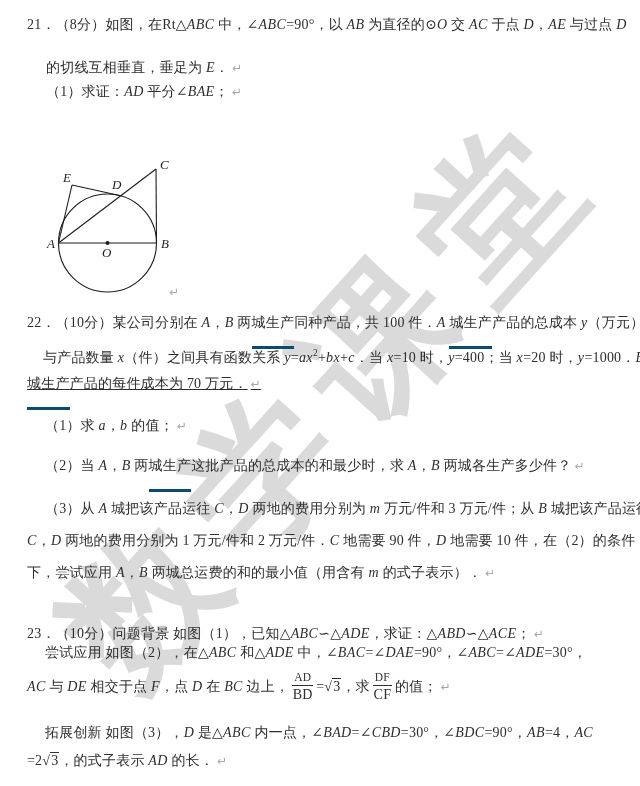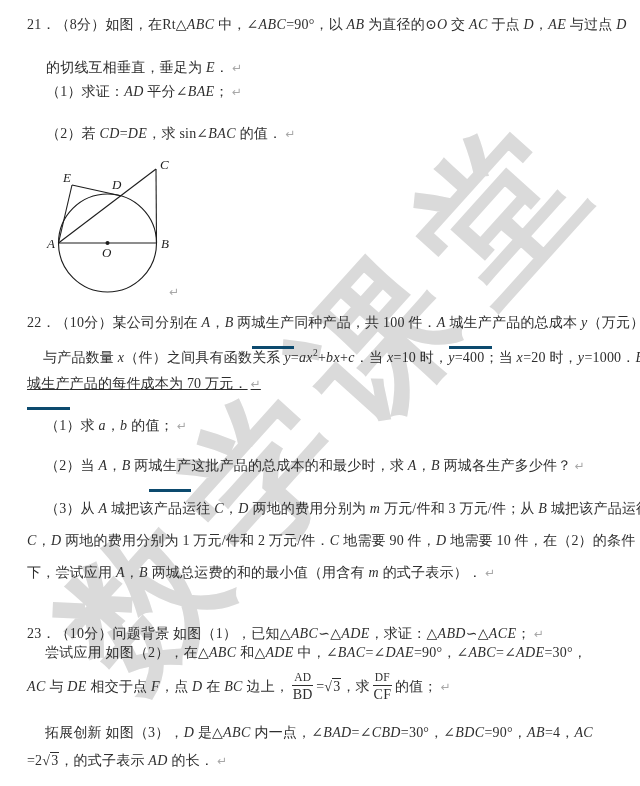--- a/index.html
+++ b/index.html
@@ -56,21 +56,20 @@
       <text x="131" y="92">B</text>
       <text x="130" y="13">C</text>
       <text x="82" y="33">D</text>
       <text x="33" y="26">E</text>
       <text x="72" y="101">O</text>
     </svg>
   <div class="text-layer" id="text-layer">
       <div class="line" style="left: 27px; top: 15px;"><span class="plain">21．（8分）如图，在Rt△</span><span class="it">ABC</span><span class="plain"> 中，∠</span><span class="it">ABC</span><span class="plain">=90°，以 </span><span class="it">AB</span><span class="plain"> 为直径的⊙</span><span class="it">O</span><span class="plain"> 交 </span><span class="it">AC</span><span class="plain"> 于点 </span><span class="it">D</span><span class="plain">，</span><span class="it">AE</span><span class="plain"> 与过点 </span><span class="it">D</span></div>
       <div class="line" style="left: 46px; top: 58px;"><span class="plain">的切线互相垂直，垂足为 </span><span class="it">E</span><span class="plain">．</span><span class="pmark">↵</span></div>
       <div class="line" style="left: 46px; top: 82px;"><span class="plain">（1）求证：</span><span class="it">AD</span><span class="plain"> 平分∠</span><span class="it">BAE</span><span class="plain">；</span><span class="pmark">↵</span></div>
-      <div class="line" style="left: 46px; top: 124px;"><span class="plain">（2）若 </span><span class="it">CD</span><span class="plain">=</span><span class="it">DE</span><span class="plain">，求 sin∠</span><span class="it">BAC</span><span class="plain"> 的值．</span><span class="pmark">↵</span></div>
       <div class="line" style="left: 166px; top: 282px;"><span class="pmark">↵</span></div>
       <div class="line" style="left: 27px; top: 313px;"><span class="plain">22．（10分）某公司分别在 </span><span class="it">A</span><span class="plain">，</span><span class="it">B</span><span class="plain"> 两</span><span class="u plain">城生产</span><span class="plain">同种产品，共 100 件．</span><span class="it">A</span><span class="plain"> </span><span class="u plain">城生产</span><span class="plain">产品的总成本 </span><span class="it">y</span><span class="plain">（万元）</span></div>
       <div class="line" style="left: 43px; top: 348px;"><span class="plain">与产品数量 </span><span class="it">x</span><span class="plain">（件）之间具有函数关系 </span><span class="it">y</span><span class="plain">=</span><span class="it">ax</span><sup class="sp">2</sup><span class="plain">+</span><span class="it">bx</span><span class="plain">+</span><span class="it">c</span><span class="plain">．当 </span><span class="it">x</span><span class="plain">=10 时，</span><span class="it">y</span><span class="plain">=400；当 </span><span class="it">x</span><span class="plain">=20 时，</span><span class="it">y</span><span class="plain">=1000．</span><span class="it">B</span></div>
       <div class="line" style="left: 27px; top: 374px; text-decoration: underline;"><span class="u plain">城生产</span><span class="plain">产品的每件成本为 70 万元．</span><span class="pmark">↵</span></div>
       <div class="line" style="left: 45px; top: 416px;"><span class="plain">（1）求 </span><span class="it">a</span><span class="plain">，</span><span class="it">b</span><span class="plain"> 的值；</span><span class="pmark">↵</span></div>
       <div class="line" style="left: 45px; top: 456px;"><span class="plain">（2）当 </span><span class="it">A</span><span class="plain">，</span><span class="it">B</span><span class="plain"> 两</span><span class="u plain">城生产</span><span class="plain">这批产品的总成本的和最少时，求 </span><span class="it">A</span><span class="plain">，</span><span class="it">B</span><span class="plain"> 两城各生产多少件？</span><span class="pmark">↵</span></div>
       <div class="line" style="left: 45px; top: 499px;"><span class="plain">（3）从 </span><span class="it">A</span><span class="plain"> 城把该产品运往 </span><span class="it">C</span><span class="plain">，</span><span class="it">D</span><span class="plain"> 两地的费用分别为 </span><span class="it">m</span><span class="plain"> 万元/件和 3 万元/件；从 </span><span class="it">B</span><span class="plain"> 城把该产品运往</span></div>
       <div class="line" style="left: 27px; top: 531px;"><span class="it">C</span><span class="plain">，</span><span class="it">D</span><span class="plain"> 两地的费用分别为 1 万元/件和 2 万元/件．</span><span class="it">C</span><span class="plain"> 地需要 90 件，</span><span class="it">D</span><span class="plain"> 地需要 10 件，在（2）的条件</span></div>
       <div class="line" style="left: 27px; top: 563px;"><span class="plain">下，尝试应用 </span><span class="it">A</span><span class="plain">，</span><span class="it">B</span><span class="plain"> 两城总运费的和的最小值（用含有 </span><span class="it">m</span><span class="plain"> 的式子表示）．</span><span class="pmark">↵</span></div>
       <div class="line" style="left: 27px; top: 624px;"><span class="plain">23．（10分）问题背景 如图（1），已知△</span><span class="it">ABC</span><span class="plain">∽△</span><span class="it">ADE</span><span class="plain">，求证：△</span><span class="it">ABD</span><span class="plain">∽△</span><span class="it">ACE</span><span class="plain">；</span><span class="pmark">↵</span></div>

